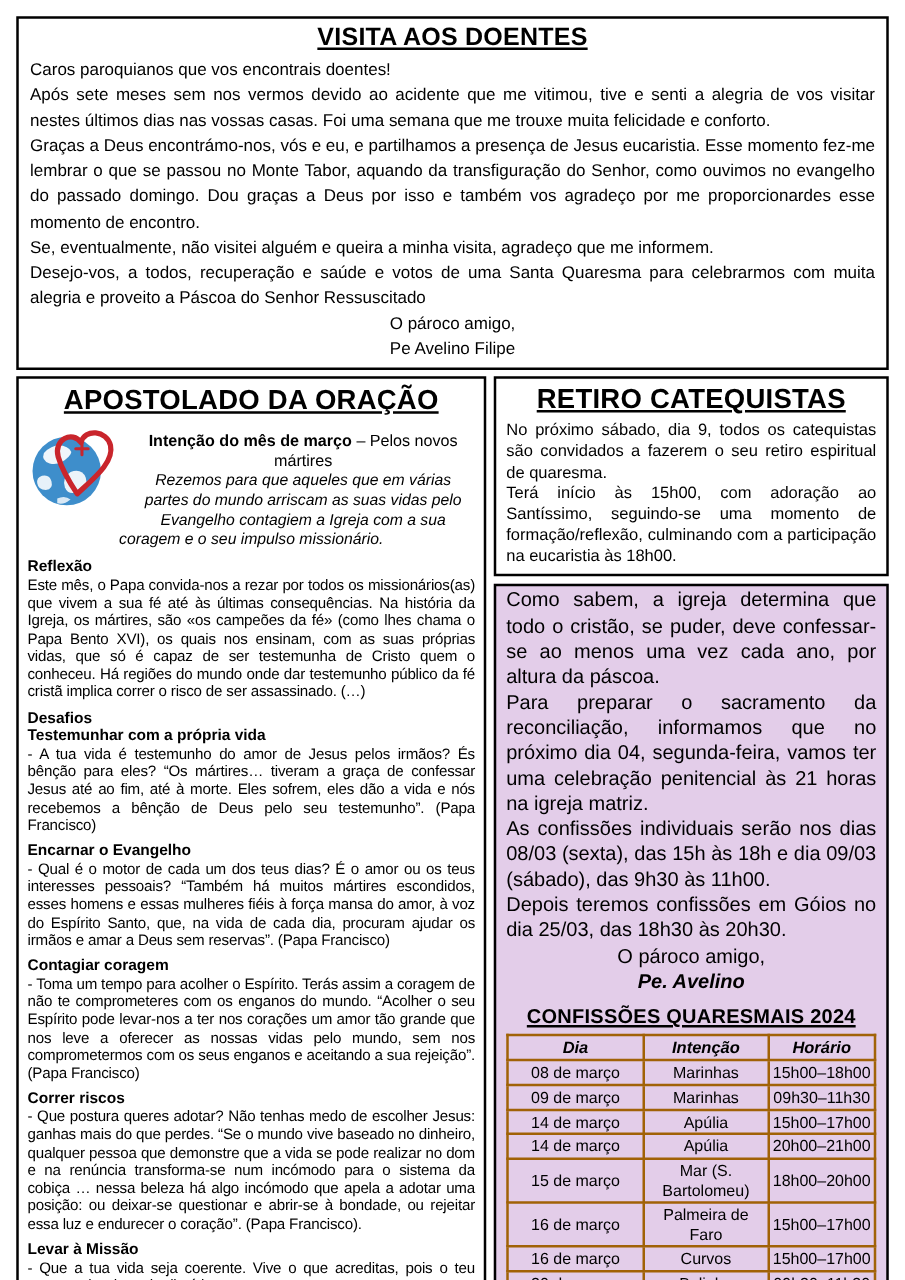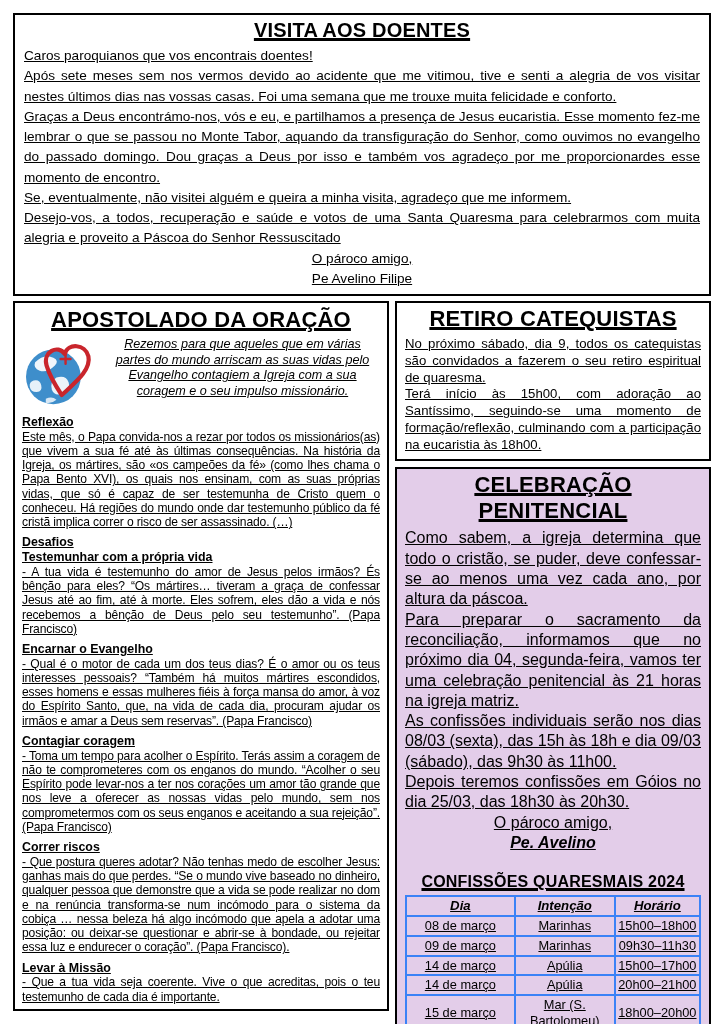--- a/index.html
+++ b/index.html
@@ -1,20 +1,20 @@
 <!DOCTYPE html>
 <html><head>
 <meta charset="utf-8">
 <style>
   html,body{margin:0;padding:0;}
   body{
     width:724px;height:1024px;background:#ffffff;color:#000;
     font-family:"Liberation Sans",sans-serif;overflow:hidden;position:relative;
   }
-  .page{position:absolute;inset:0;padding:13px 13px 22px 13px;box-sizing:border-box;text-decoration:underline;}
+  .page{position:absolute;inset:0;padding:13px 13px 22px 13px;box-sizing:border-box;}
 
   
   .title-wrap{text-align:center;margin:1px 0 4px;}
   .title{font-weight:bold;text-decoration:underline;text-decoration-thickness:2px;text-underline-offset:2px;letter-spacing:.2px;}
   .t20{font-size:20px;}
   .t17{font-size:22px;}
   .t16{font-size:16px;}
 
   
   .top-box{border:2px solid #000;padding:3px 9px 5px;margin-bottom:5px;}
@@ -38,23 +38,23 @@
 
   
   .retiro-box{border:2px solid #000000;padding:2px 8px 6px;background:#fff;}
   .retiro-box p{margin:0;font-size:13.2px;line-height:1.27;text-align:justify;}
 
   
   .purple-box{border:2px solid #000;background:#e3cde9;padding:2px 8px 8px;}
   .purple-box p{margin:0;font-size:16px;line-height:1.27;text-align:justify;}
   .psig{text-align:center !important;}
   .psig2{text-align:center !important;font-weight:bold;font-style:italic;}
-  .conf-title{margin-top:20px;}
+  .conf-title{margin-top:9px;}
   .conf-table{width:100%;border-collapse:collapse;margin-top:2px;background:#e3cde9;}
-  .conf-table th,.conf-table td{border:2px solid #3b82f6;text-align:center;font-size:12.8px;padding:1px 2px;line-height:1.22;}
+  .conf-table th,.conf-table td{border:2px solid #a16207;text-align:center;font-size:12.8px;padding:1px 2px;line-height:1.22;}
   .conf-table th{font-weight:bold;font-style:italic;font-size:13.2px;}
   .col-dia{width:37%;}.col-par{width:34%;}.col-hor{width:29%;}
 
   
   .direitos-box{border:2px solid #000;background:#e0f0f9;padding:1px 8px 4px;text-align:center;}
 </style>
 </head>
 <body>
 
 <div class="page">
@@ -83,20 +83,21 @@
       <div class="ap-intro">
         <svg class="ap-logo" viewBox="0 0 100 92" xmlns="http://www.w3.org/2000/svg" aria-hidden="true">
           <circle cx="40" cy="51" r="36" fill="#3e8ecb"></circle>
           <path d="M16 32 q12 -12 24 -6 q8 4 2 10 q-10 10 -20 7 q-9 -3 -6 -11 Z" fill="#ffffff" opacity="0.92"></path>
           <path d="M44 52 q12 -4 16 6 q3 9 -6 14 q-12 6 -16 -4 q-3 -10 6 -16 Z" fill="#ffffff" opacity="0.9"></path>
           <path d="M14 56 q8 -2 10 6 q2 8 -6 9 q-8 0 -9 -7 q-1 -6 5 -8 Z" fill="#ffffff" opacity="0.88"></path>
           <path d="M30 80 q8 -4 14 1 q-7 6 -14 4 Z" fill="#ffffff" opacity="0.8"></path>
           <path d="M31 36 C26 18 46 8 55 21 C59 6 82 8 86 24 C90 42 68 59 51 75 C43 63 35 50 31 36 Z" fill="none" stroke="#c9252c" stroke-width="5.5" stroke-linejoin="round"></path>
           <path d="M56 21 v13 M49.5 27.5 h13" stroke="#c9252c" stroke-width="3.2" stroke-linecap="round"></path>
         </svg>
+        <div class="intro-line"><b>Intenção do mês de março</b><span> – Pelos novos mártires</span></div>
         <div class="prayer">Rezemos para que aqueles que em várias partes do mundo arriscam as suas vidas pelo Evangelho contagiem a Igreja com a sua coragem e o seu impulso missionário.</div>
       </div>
 
       <div class="ap-section">
         <div class="ap-head">Reflexão</div>
         <p class="ap-body">Este mês, o Papa convida-nos a rezar por todos os missionários(as) que vivem a sua fé até às últimas consequências. Na história da Igreja, os mártires, são «os campeões da fé» (como lhes chama o Papa Bento XVI), os quais nos ensinam, com as suas próprias vidas, que só é capaz de ser testemunha de Cristo quem o conheceu. Há regiões do mundo onde dar testemunho público da fé cristã implica correr o risco de ser assassinado. (…)</p>
       </div>
 
       <div class="ap-section">
         <div class="ap-head">Desafios</div>
@@ -130,23 +131,20 @@
 
       <section class="retiro-box">
         <div class="title-wrap">
           <span class="title t17">RETIRO CATEQUISTAS</span>
         </div>
         <p>No  próximo sábado, dia 9, todos os catequistas são convidados a fazerem o seu retiro espiritual de quaresma.</p>
         <p>Terá início às 15h00, com adoração ao Santíssimo, seguindo-se uma momento de formação/reflexão, culminando com a participação na eucaristia às 18h00.</p>
       </section>
 
       <section class="purple-box">
-        <div class="title-wrap">
-          <span class="title t17">CELEBRAÇÃO PENITENCIAL</span>
-        </div>
         <p>Como sabem, a igreja determina que todo o cristão, se puder, deve confessar-se ao menos uma vez cada ano, por altura da páscoa.</p>
         <p>Para preparar o sacramento da reconciliação, informamos que no próximo dia 04, segunda-feira, vamos ter uma celebração penitencial às 21 horas na igreja matriz.</p>
         <p>As confissões individuais serão nos dias 08/03 (sexta), das 15h às 18h e dia 09/03 (sábado), das 9h30 às 11h00.</p>
         <p>Depois teremos confissões em Góios no dia 25/03, das 18h30 às 20h30.</p>
         <p class="psig">O pároco amigo,</p>
         <p class="psig2">Pe. Avelino</p>
 
         <div class="title-wrap conf-title">
           <span class="title t16">CONFISSÕES QUARESMAIS 2024</span>
         </div>

